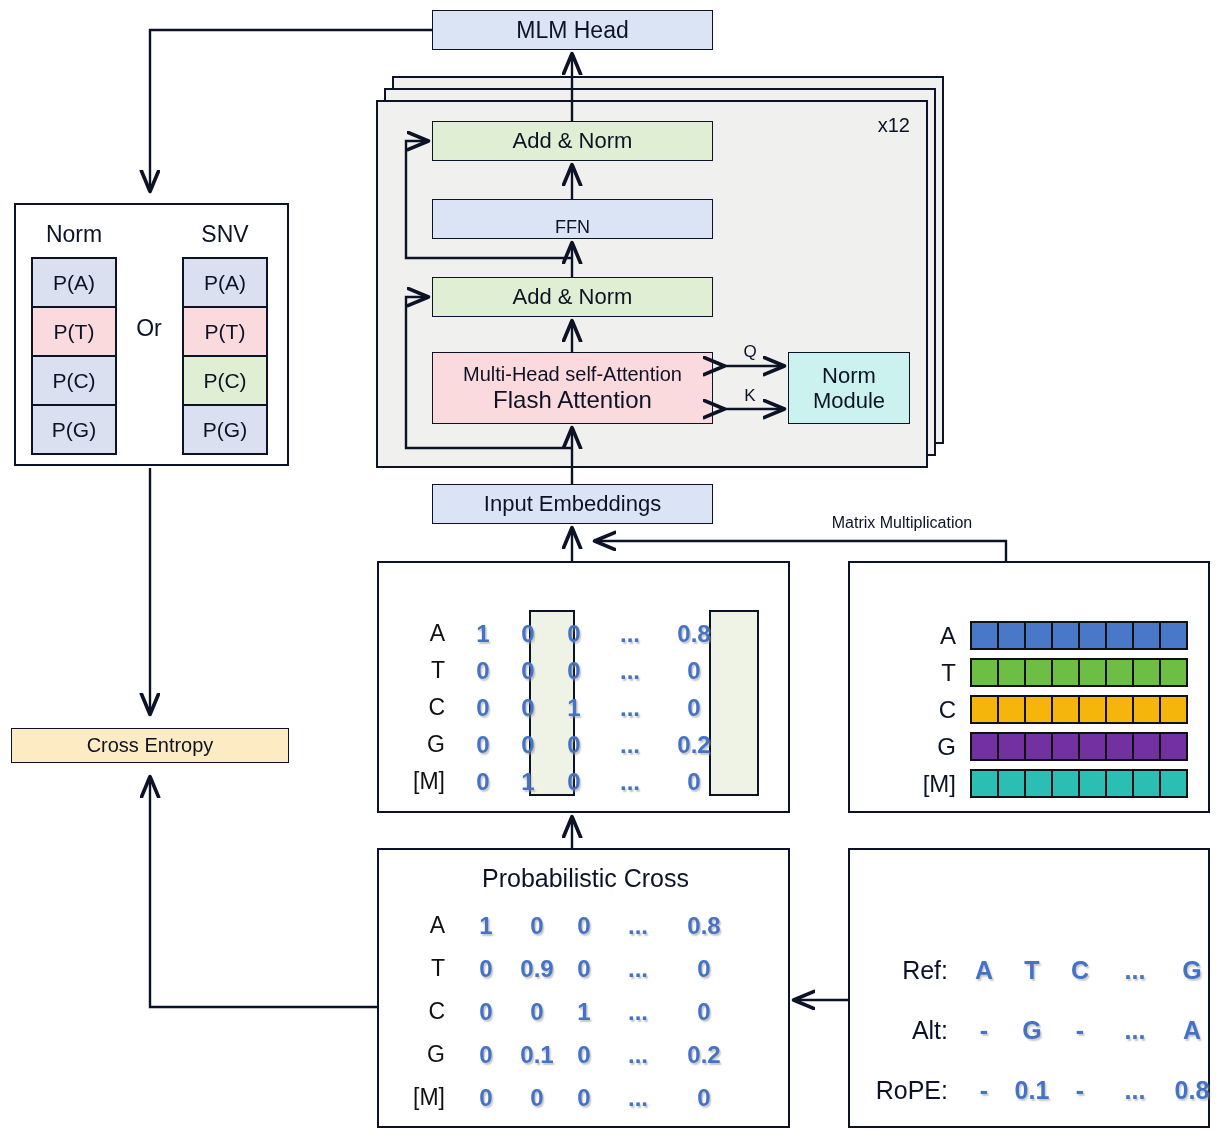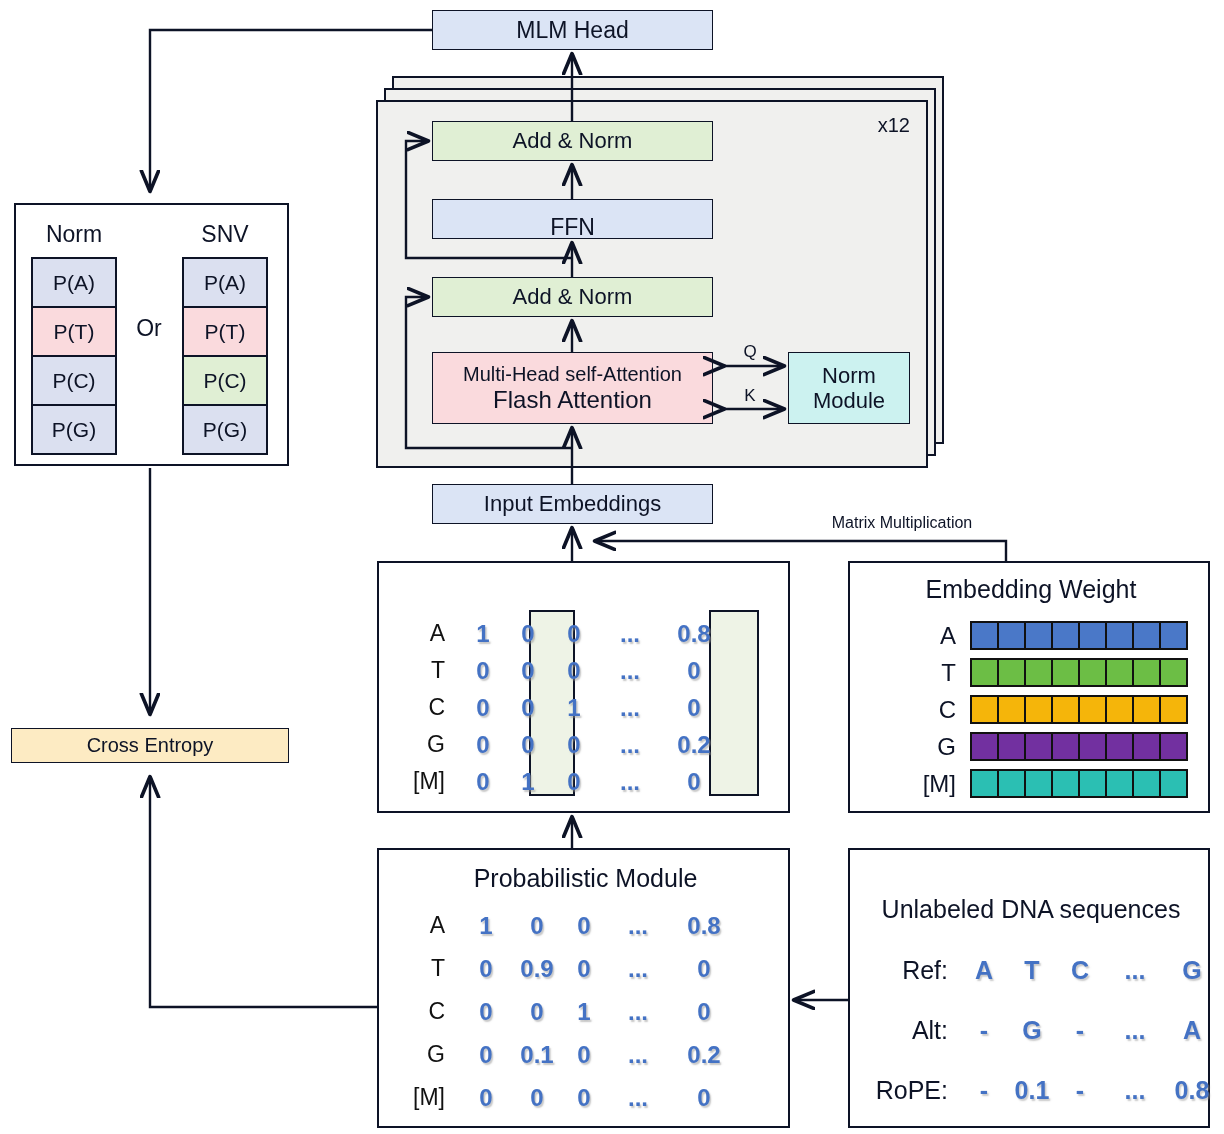--- a/index.html
+++ b/index.html
@@ -46,21 +46,21 @@
 
 <div class="abs proc" style="left:432px;top:10px;width:281px;height:40px;background:#dbe4f5;">
   <span style="font-size:23px;">MLM Head</span>
 </div>
 
 <div class="abs proc" style="left:432px;top:121px;width:281px;height:40px;background:#e0efd4;">
   <span style="font-size:22px;">Add &amp; Norm</span>
 </div>
 
 <div class="abs proc" style="left:432px;top:199px;width:281px;height:40px;background:#dbe4f5;">
-  <span style="font-size:23px;margin-top:16px;">FFN</span>
+  <span style="font-size:18px;margin-top:16px;">FFN</span>
 </div>
 
 <div class="abs proc" style="left:432px;top:277px;width:281px;height:40px;background:#e0efd4;">
   <span style="font-size:22px;">Add &amp; Norm</span>
 </div>
 
 <div class="abs proc" style="left:432px;top:352px;width:281px;height:72px;background:#fadadd;flex-direction:column;">
   <span style="font-size:20px;">Multi-Head self-Attention</span>
   <span style="font-size:24px;">Flash Attention</span>
 </div>
@@ -147,21 +147,20 @@
       <div class="cell" style="width:44px;">0</div>
       <div class="cell" style="width:46px;">1</div>
       <div class="cell" style="width:46px;">0</div>
       <div class="cell" style="width:66px;">...</div>
       <div class="cell" style="width:62px;">0</div>
     </div>
   </div>
 </div>
 
 <div class="abs box" style="left:848px;top:561px;width:362px;height:252px;">
-  <div class="mtitle abs" style="left:0;top:12px;width:362px;">Embedding Weight</div>
   <div class="abs" style="left:52px;top:54px;">
     <div class="ewrow" style="height:37px;">
       <div class="ewlab">A</div>
       <div class="ewcells">
         <div class="ewc" style="background:#4a78c8;"></div>
         <div class="ewc" style="background:#4a78c8;"></div>
         <div class="ewc" style="background:#4a78c8;"></div>
         <div class="ewc" style="background:#4a78c8;"></div>
         <div class="ewc" style="background:#4a78c8;"></div>
         <div class="ewc" style="background:#4a78c8;"></div>
@@ -218,21 +217,21 @@
         <div class="ewc" style="background:#2bbfb3;"></div>
         <div class="ewc" style="background:#2bbfb3;"></div>
         <div class="ewc" style="background:#2bbfb3;"></div>
         <div class="ewc" style="background:#2bbfb3;"></div>
       </div>
     </div>
   </div>
 </div>
 
 <div class="abs box" style="left:377px;top:848px;width:413px;height:280px;">
-  <div class="mtitle abs" style="left:0;top:14px;width:413px;">Probabilistic Module</div>
+  <div class="mtitle abs" style="left:0;top:14px;width:413px;">Probabilistic Cross</div>
   <div class="abs" style="left:0;top:54px;width:413px;">
     <div class="mrow" style="height:43px;">
       <div class="rlabel">A</div>
       <div class="cell" style="width:50px;">1</div>
       <div class="cell" style="width:52px;">0</div>
       <div class="cell" style="width:42px;">0</div>
       <div class="cell" style="width:66px;">...</div>
       <div class="cell" style="width:66px;">0.8</div>
     </div>
     <div class="mrow" style="height:43px;">
@@ -264,21 +263,20 @@
       <div class="cell" style="width:50px;">0</div>
       <div class="cell" style="width:52px;">0</div>
       <div class="cell" style="width:42px;">0</div>
       <div class="cell" style="width:66px;">...</div>
       <div class="cell" style="width:66px;">0</div>
     </div>
   </div>
 </div>
 
 <div class="abs box" style="left:848px;top:848px;width:362px;height:280px;">
-  <div class="mtitle abs" style="left:0;top:45px;width:362px;">Unlabeled DNA sequences</div>
   <div class="abs" style="left:12px;top:90px;">
     <div class="dnarow" style="height:60px;">
       <div class="dnalab">Ref:</div>
       <div class="dnac" style="width:48px;">A</div>
       <div class="dnac" style="width:48px;">T</div>
       <div class="dnac" style="width:48px;">C</div>
       <div class="dnac" style="width:62px;">...</div>
       <div class="dnac" style="width:52px;">G</div>
     </div>
     <div class="dnarow" style="height:60px;">

